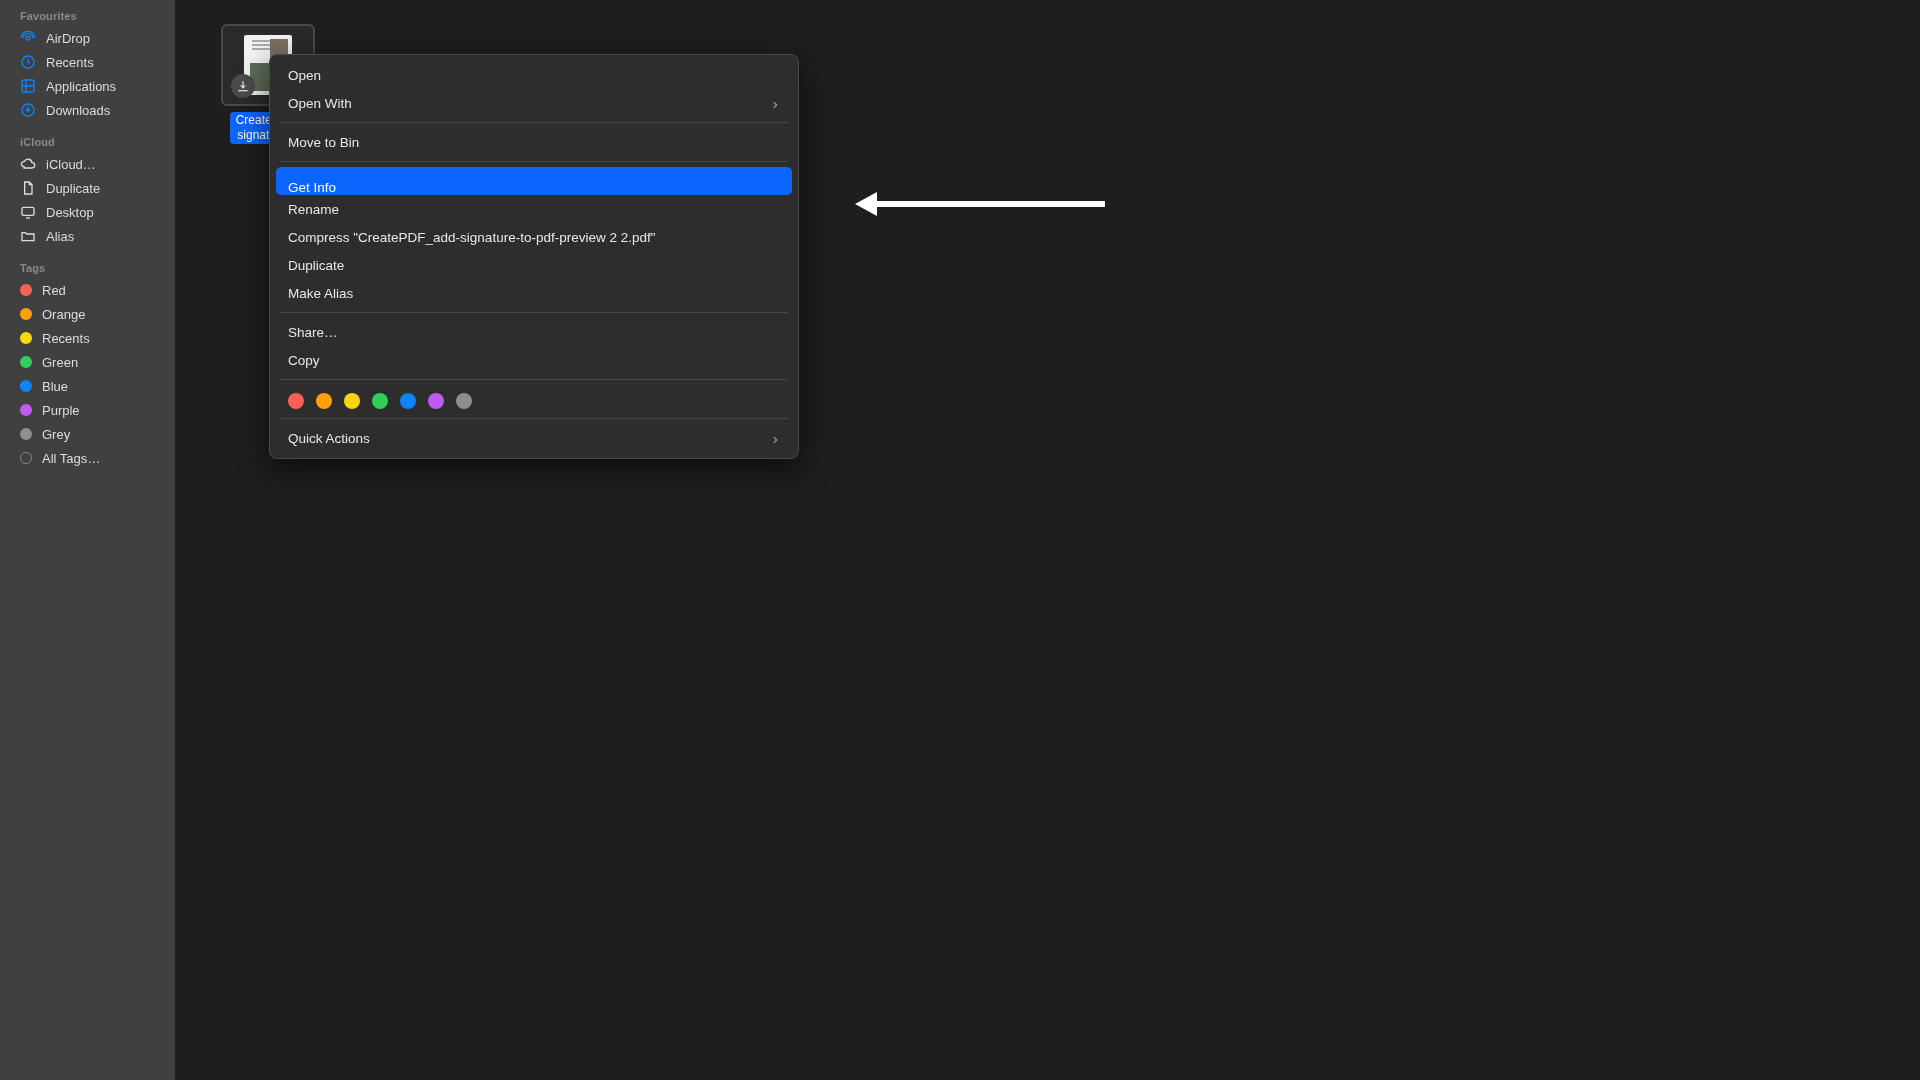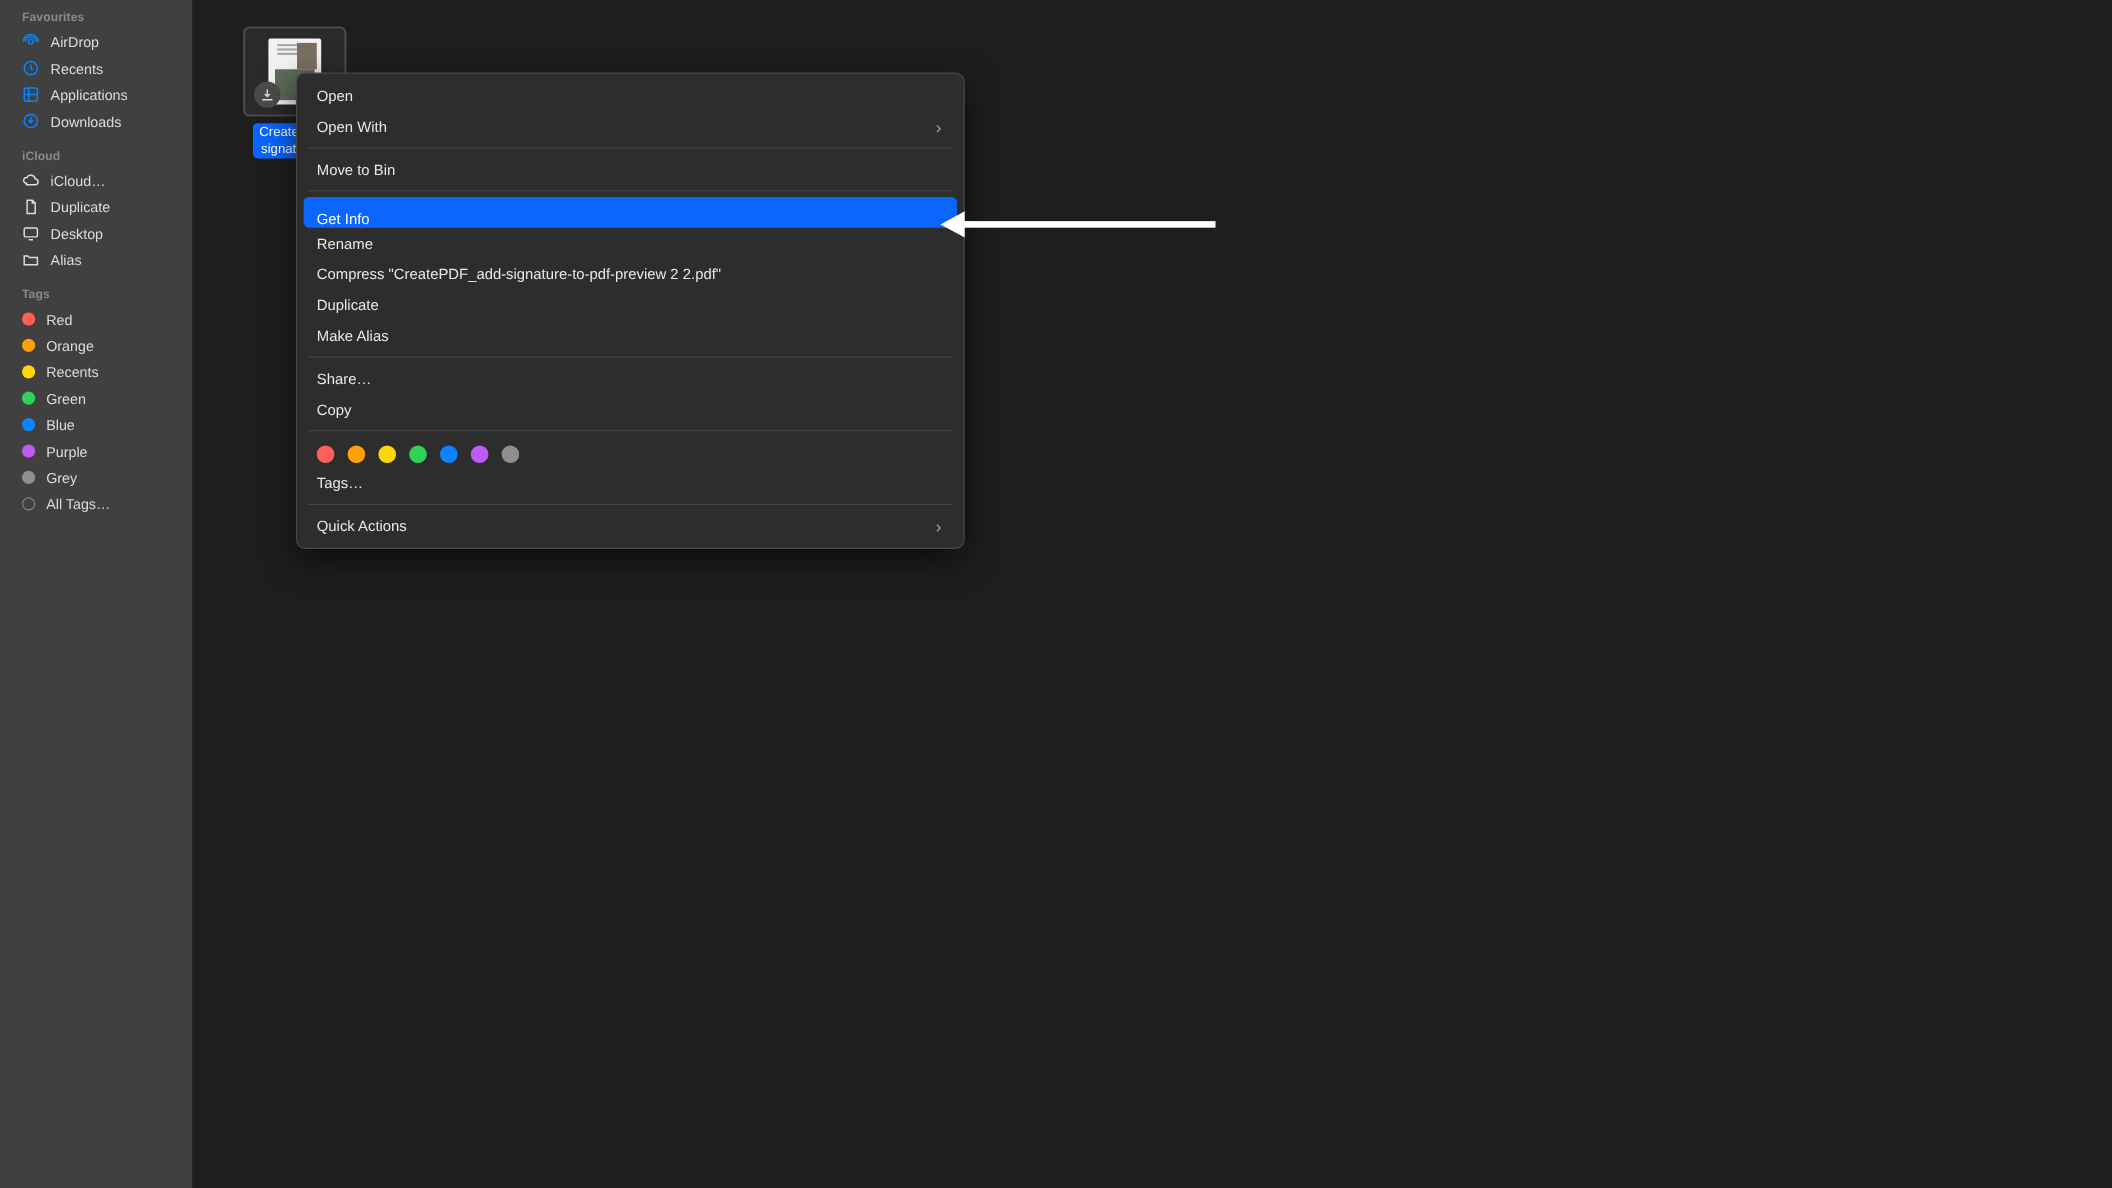--- a/index.html
+++ b/index.html
@@ -161,23 +161,23 @@
   color: #fff;
   background: #0a66ff;
   border-radius: 4px;
   padding: 1px 6px;
   max-width: 120px;
 }
 
 
 .ctx-menu {
   position: absolute;
-  top: 66px;
+  top: 54px;
   left: 94px;
-  width: 608px;
+  width: 530px;
   background: #2d2d2d;
   border: 1px solid #4a4a4a;
   border-radius: 8px;
   padding: 6px;
   box-shadow: 0 10px 30px rgba(0,0,0,.6);
   font-size: 13.5px;
   color: #e8e8e8;
 }
 
 .ctx-item {
@@ -441,23 +441,20 @@
 
       <div class="ctx-tags-row">
         <span class="tag-dot" style="background:#ff5f56"></span>
         <span class="tag-dot" style="background:#ff9f0a"></span>
         <span class="tag-dot" style="background:#ffd60a"></span>
         <span class="tag-dot" style="background:#30d158"></span>
         <span class="tag-dot" style="background:#0a84ff"></span>
         <span class="tag-dot" style="background:#bf5af2"></span>
         <span class="tag-dot" style="background:#8e8e93"></span>
       </div>
-      <div class="ctx-item">
-        <span>Tags…</span>
-      </div>
       <div class="ctx-sep"></div>
 
       <div class="ctx-item">
         <span>Quick Actions</span>
         <span class="chevron">
           <svg width="10" height="10" viewBox="0 0 24 24" fill="none" stroke="currentColor" stroke-width="3">
               <path d="M9 5l7 7-7 7"></path>
             </svg>
         </span>
       </div>

